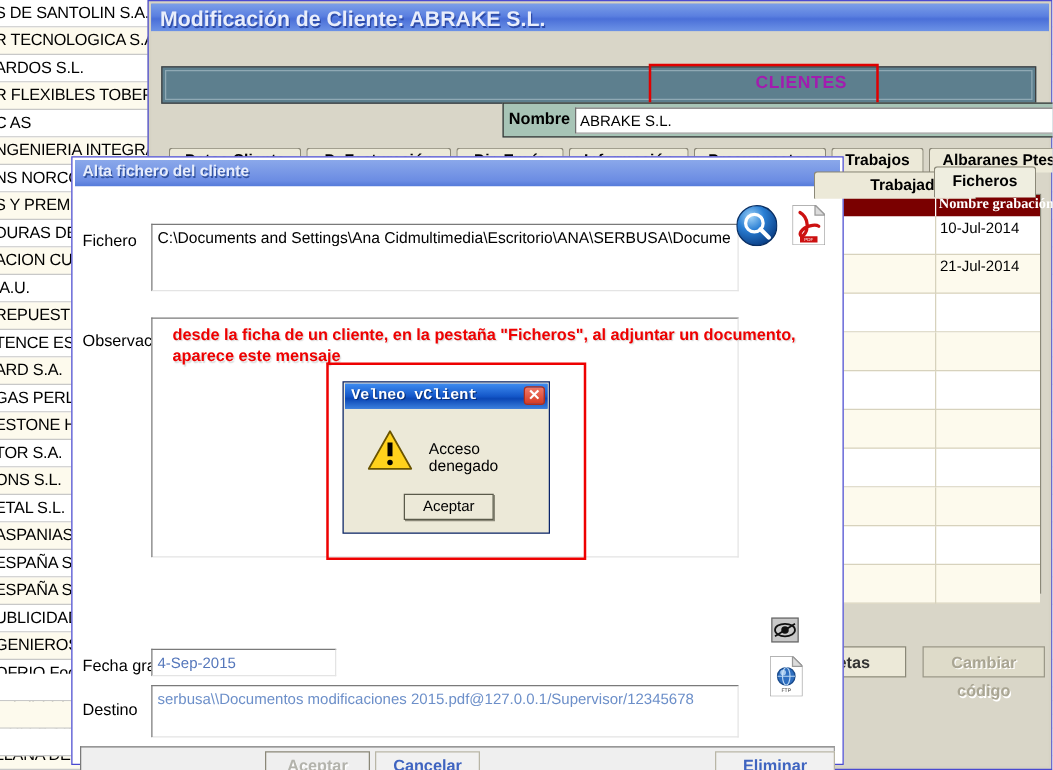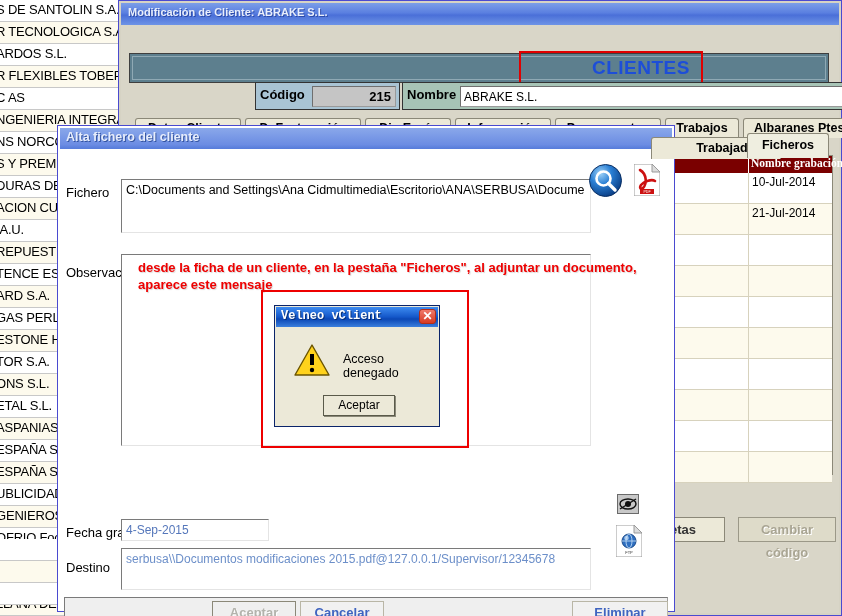--- a/index.html
+++ b/index.html
@@ -29,37 +29,37 @@
     border:1px solid #4a4ad0;
     background:#d6d3c4;
     box-sizing:border-box;
   }
   #win-cliente-titlebar{
     position:absolute;left:2px;top:2px;right:2px;height:22px;
     background:linear-gradient(to bottom,#7b9ee8 0%,#5a7fe0 45%,#4a6fd8 55%,#6d93e6 100%);
     background-color:#5577dd;
   }
   #win-cliente-title{
-    position:absolute;left:7px;top:3px;font-weight:bold;font-size:11px;color:#e9eefb;
+    position:absolute;left:7px;top:3px;font-weight:bold;font-size:17px;color:#e9eefb;
     text-shadow:1px 1px 0 #2d4ba8;white-space:nowrap;
   }
   #cliente-body{
     position:absolute;left:2px;top:24px;right:2px;bottom:2px;background:#d9d6c8;
   }
   #clientes-banner{
     position:absolute;left:8px;top:28px;width:700px;height:30px;
     background:#5d7f8e;border:1px solid #3f3f3f;box-sizing:border-box;
   }
   #clientes-banner-inner{
     position:absolute;left:2px;top:2px;right:2px;bottom:2px;border:1px solid #8fa9b4;
     box-sizing:border-box;
   }
   #clientes-label{
     position:absolute;left:430px;top:32px;width:180px;text-align:center;
-    font-size:19px;font-weight:bold;color:#1d4ed8;letter-spacing:0.5px;
+    font-size:14px;font-weight:bold;color:#a21caf;letter-spacing:0.5px;
   }
   #clientes-redbox{
     position:absolute;left:398px;top:26px;width:184px;height:34px;
     border:2px solid #e00000;box-sizing:border-box;
   }
   .fld-group{position:absolute;border:1px solid #333;box-sizing:border-box;}
   #codigo-group{left:134px;top:57px;width:145px;height:28px;background:#a9c4d4;}
   #codigo-lbl{position:absolute;left:4px;top:4px;font-size:13px;font-weight:bold;color:#000;}
   #codigo-box{position:absolute;left:56px;top:3px;width:84px;height:21px;
       background:#c5c5c5;border:1px solid #9a9a9a;box-sizing:border-box;
@@ -294,26 +294,20 @@
   </div>
 
   <div id="cliente-body">
 
     <div id="clientes-banner">
       <div id="clientes-banner-inner"></div>
     </div>
     <div id="clientes-label">CLIENTES</div>
     <div id="clientes-redbox"></div>
 
-    <div class="fld-group" id="codigo-group">
-      <span id="codigo-lbl">Código</span>
-      <span id="codigo-box">
-        <span id="codigo-val">215</span>
-      </span>
-    </div>
 
     <div class="fld-group" id="nombre-group">
       <span id="nombre-lbl">Nombre</span>
       <span id="nombre-box">
         <span id="nombre-val">ABRAKE S.L.</span>
       </span>
     </div>
 
     <div class="tab" style="left:14px;top:93px;width:106px;">Datos Cliente</div>
     <div class="tab" style="left:124px;top:93px;width:116px;">D. Facturación</div>

